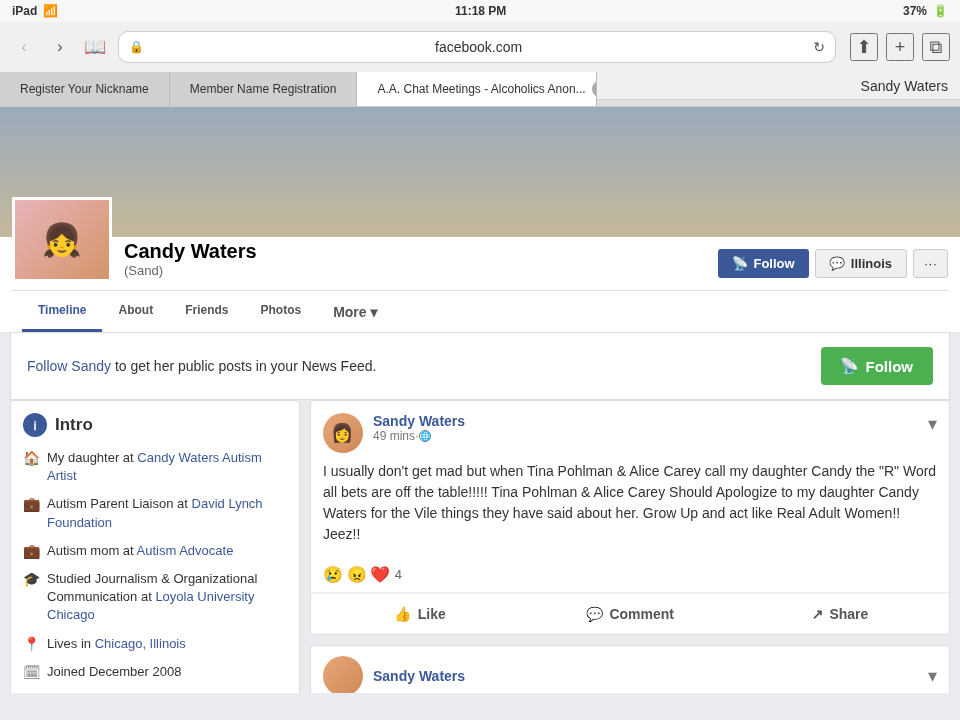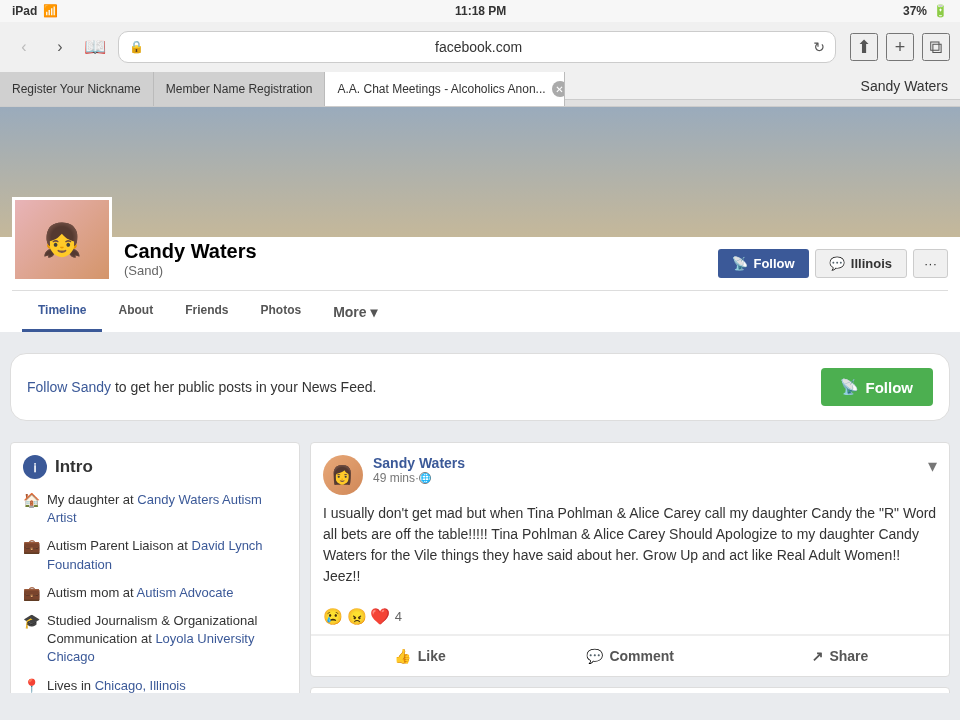--- a/index.html
+++ b/index.html
@@ -18,21 +18,21 @@
     .bookmark-btn { width: 28px; height: 28px; display: flex; align-items: center; justify-content: center; font-size: 18px; color: #555; }
     .address-bar { flex: 1; background: white; border: 1px solid #ccc; border-radius: 10px; height: 32px; display: flex; align-items: center; padding: 0 10px; gap: 6px; }
     .lock-icon { color: #666; font-size: 12px; }
     .address-text { flex: 1; font-size: 14px; color: #333; text-align: center; }
     .reload-btn { color: #555; font-size: 14px; }
     .browser-actions { display: flex; gap: 8px; margin-left: 6px; }
     .action-btn { width: 28px; height: 28px; display: flex; align-items: center; justify-content: center; font-size: 18px; color: #555; }
 
     
     .browser-tabs { display: flex; background: #e0e0e0; height: 34px; align-items: stretch; }
-    .tab { display: flex; align-items: center; padding: 0 12px; font-size: 12px; background: #d0d0d0; border-right: 1px solid #bbb; cursor: pointer; gap: 6px; max-width: 240px; overflow: hidden; white-space: nowrap; }
+    .tab { display: flex; align-items: center; padding: 0 20px; font-size: 12px; background: #d0d0d0; border-right: 1px solid #bbb; cursor: pointer; gap: 6px; max-width: 240px; overflow: hidden; white-space: nowrap; }
     .tab.active { background: white; }
     .tab-close { width: 16px; height: 16px; border-radius: 50%; background: #aaa; color: white; font-size: 10px; display: flex; align-items: center; justify-content: center; flex-shrink: 0; }
     .tab-title-bar { display: flex; align-items: center; padding: 0 12px; background: #f0f0f0; height: 28px; font-size: 14px; font-weight: 500; border-bottom: 1px solid #ccc; }
 
     
     .fb-page { background: #e9ebee; height: calc(720px - 22px - 50px - 34px - 28px); overflow-y: auto; }
 
     
     .profile-cover { background: #c8c8c8; height: 130px; position: relative; overflow: hidden; }
     .cover-photo-placeholder { width: 100%; height: 100%; background: linear-gradient(to bottom, #9aabbc, #c5b89a); }
@@ -42,21 +42,21 @@
     .btn-message { background: #f0f0f0; color: #333; border: 1px solid #ccc; border-radius: 3px; padding: 6px 14px; font-size: 13px; font-weight: 600; cursor: pointer; display: flex; align-items: center; gap: 5px; }
     .btn-more { background: #f0f0f0; color: #333; border: 1px solid #ccc; border-radius: 3px; padding: 6px 10px; font-size: 13px; cursor: pointer; }
 
     
     .profile-nav { display: flex; border-top: 1px solid #ddd; background: white; padding: 0 10px; }
     .nav-tab { padding: 12px 16px; font-size: 12px; font-weight: 600; color: #555; cursor: pointer; border-bottom: 3px solid transparent; }
     .nav-tab.active { color: #3b5998; border-bottom-color: #3b5998; }
     .nav-tab-more { display: flex; align-items: center; gap: 4px; padding: 12px 16px; font-size: 14px; font-weight: 600; color: #555; cursor: pointer; }
 
     
-    .follow-banner { background: white; margin: 21px 10px; padding: 14px 16px; border-radius: 16px; display: flex; align-items: center; justify-content: space-between; border: 1px solid #ddd; }
+    .follow-banner { background: white; margin: 0 10px; padding: 14px 16px; border-radius: 0; display: flex; align-items: center; justify-content: space-between; border: 1px solid #ddd; }
     .follow-text { font-size: 14px; color: #333; }
     .follow-text a { color: #3b5998; text-decoration: none; }
     .btn-follow-green { background: #4caf50; color: white; border: none; border-radius: 4px; padding: 10px 20px; font-size: 15px; font-weight: 600; cursor: pointer; display: flex; align-items: center; gap: 6px; }
 
     
     .main-content { display: flex; gap: 10px; padding: 0 10px 10px; }
 
     
     .left-col { width: 290px; flex-shrink: 0; }
     .widget { background: white; border: 1px solid #ddd; border-radius: 4px; padding: 12px; margin-bottom: 10px; }

